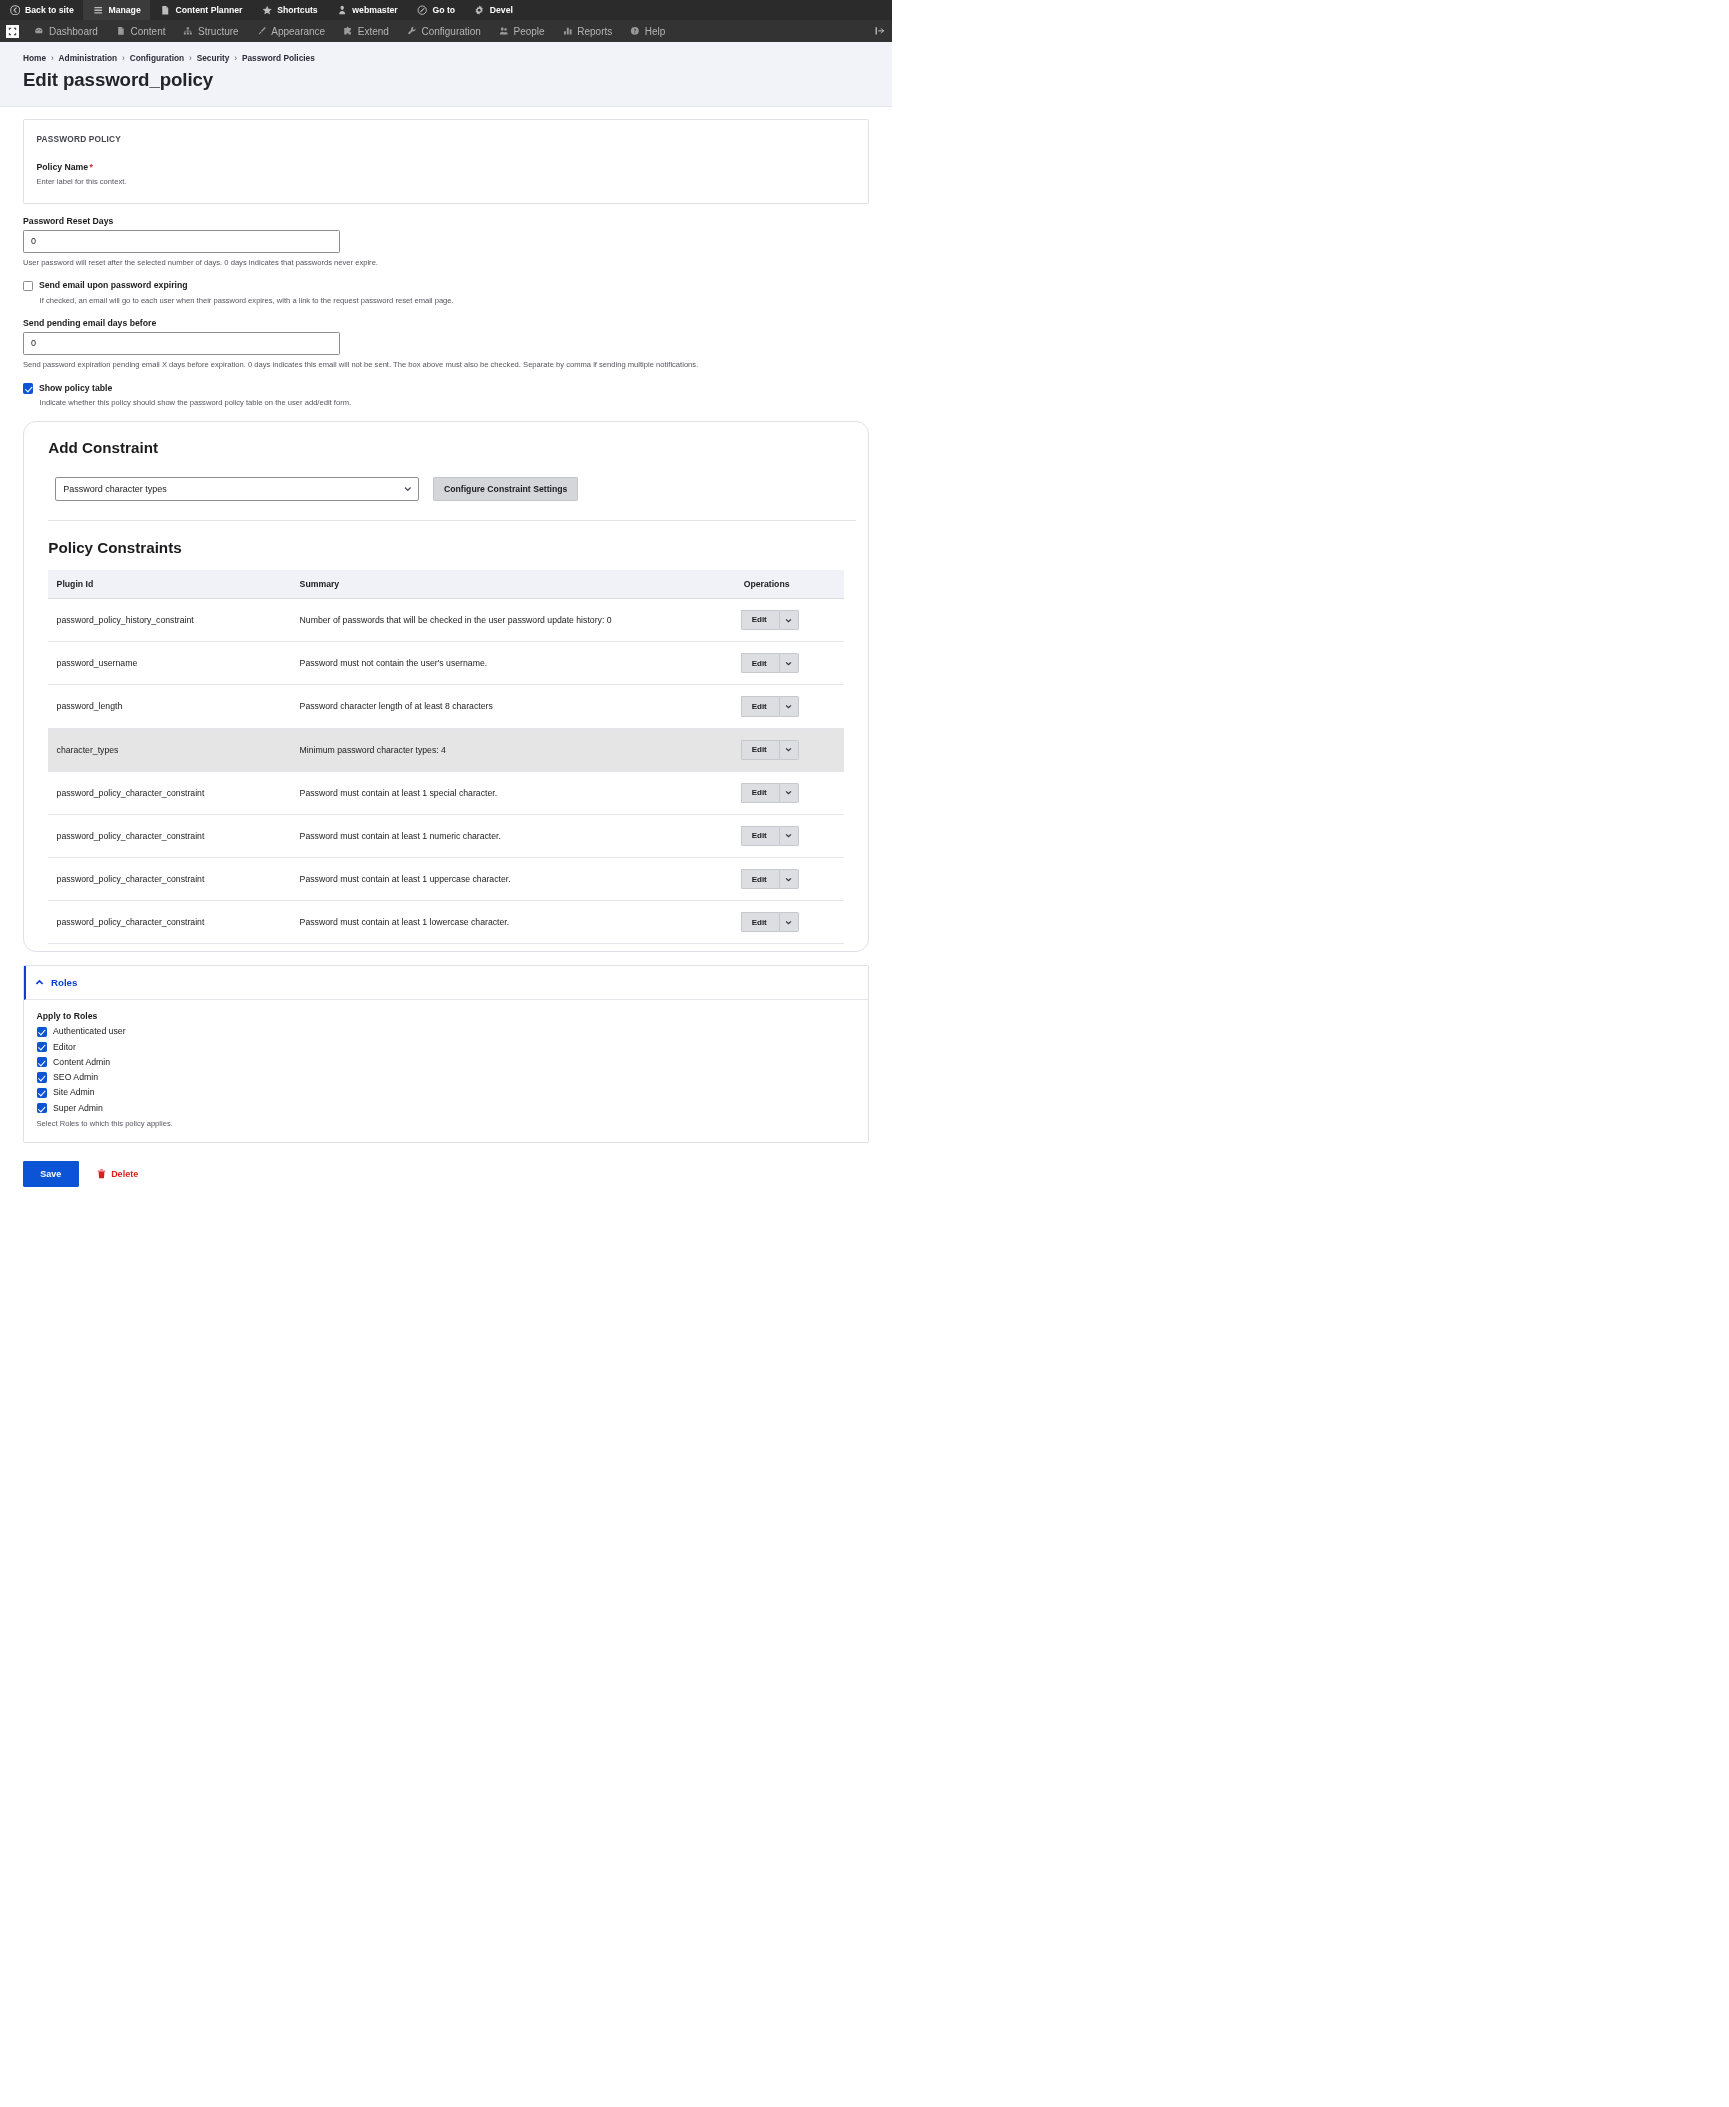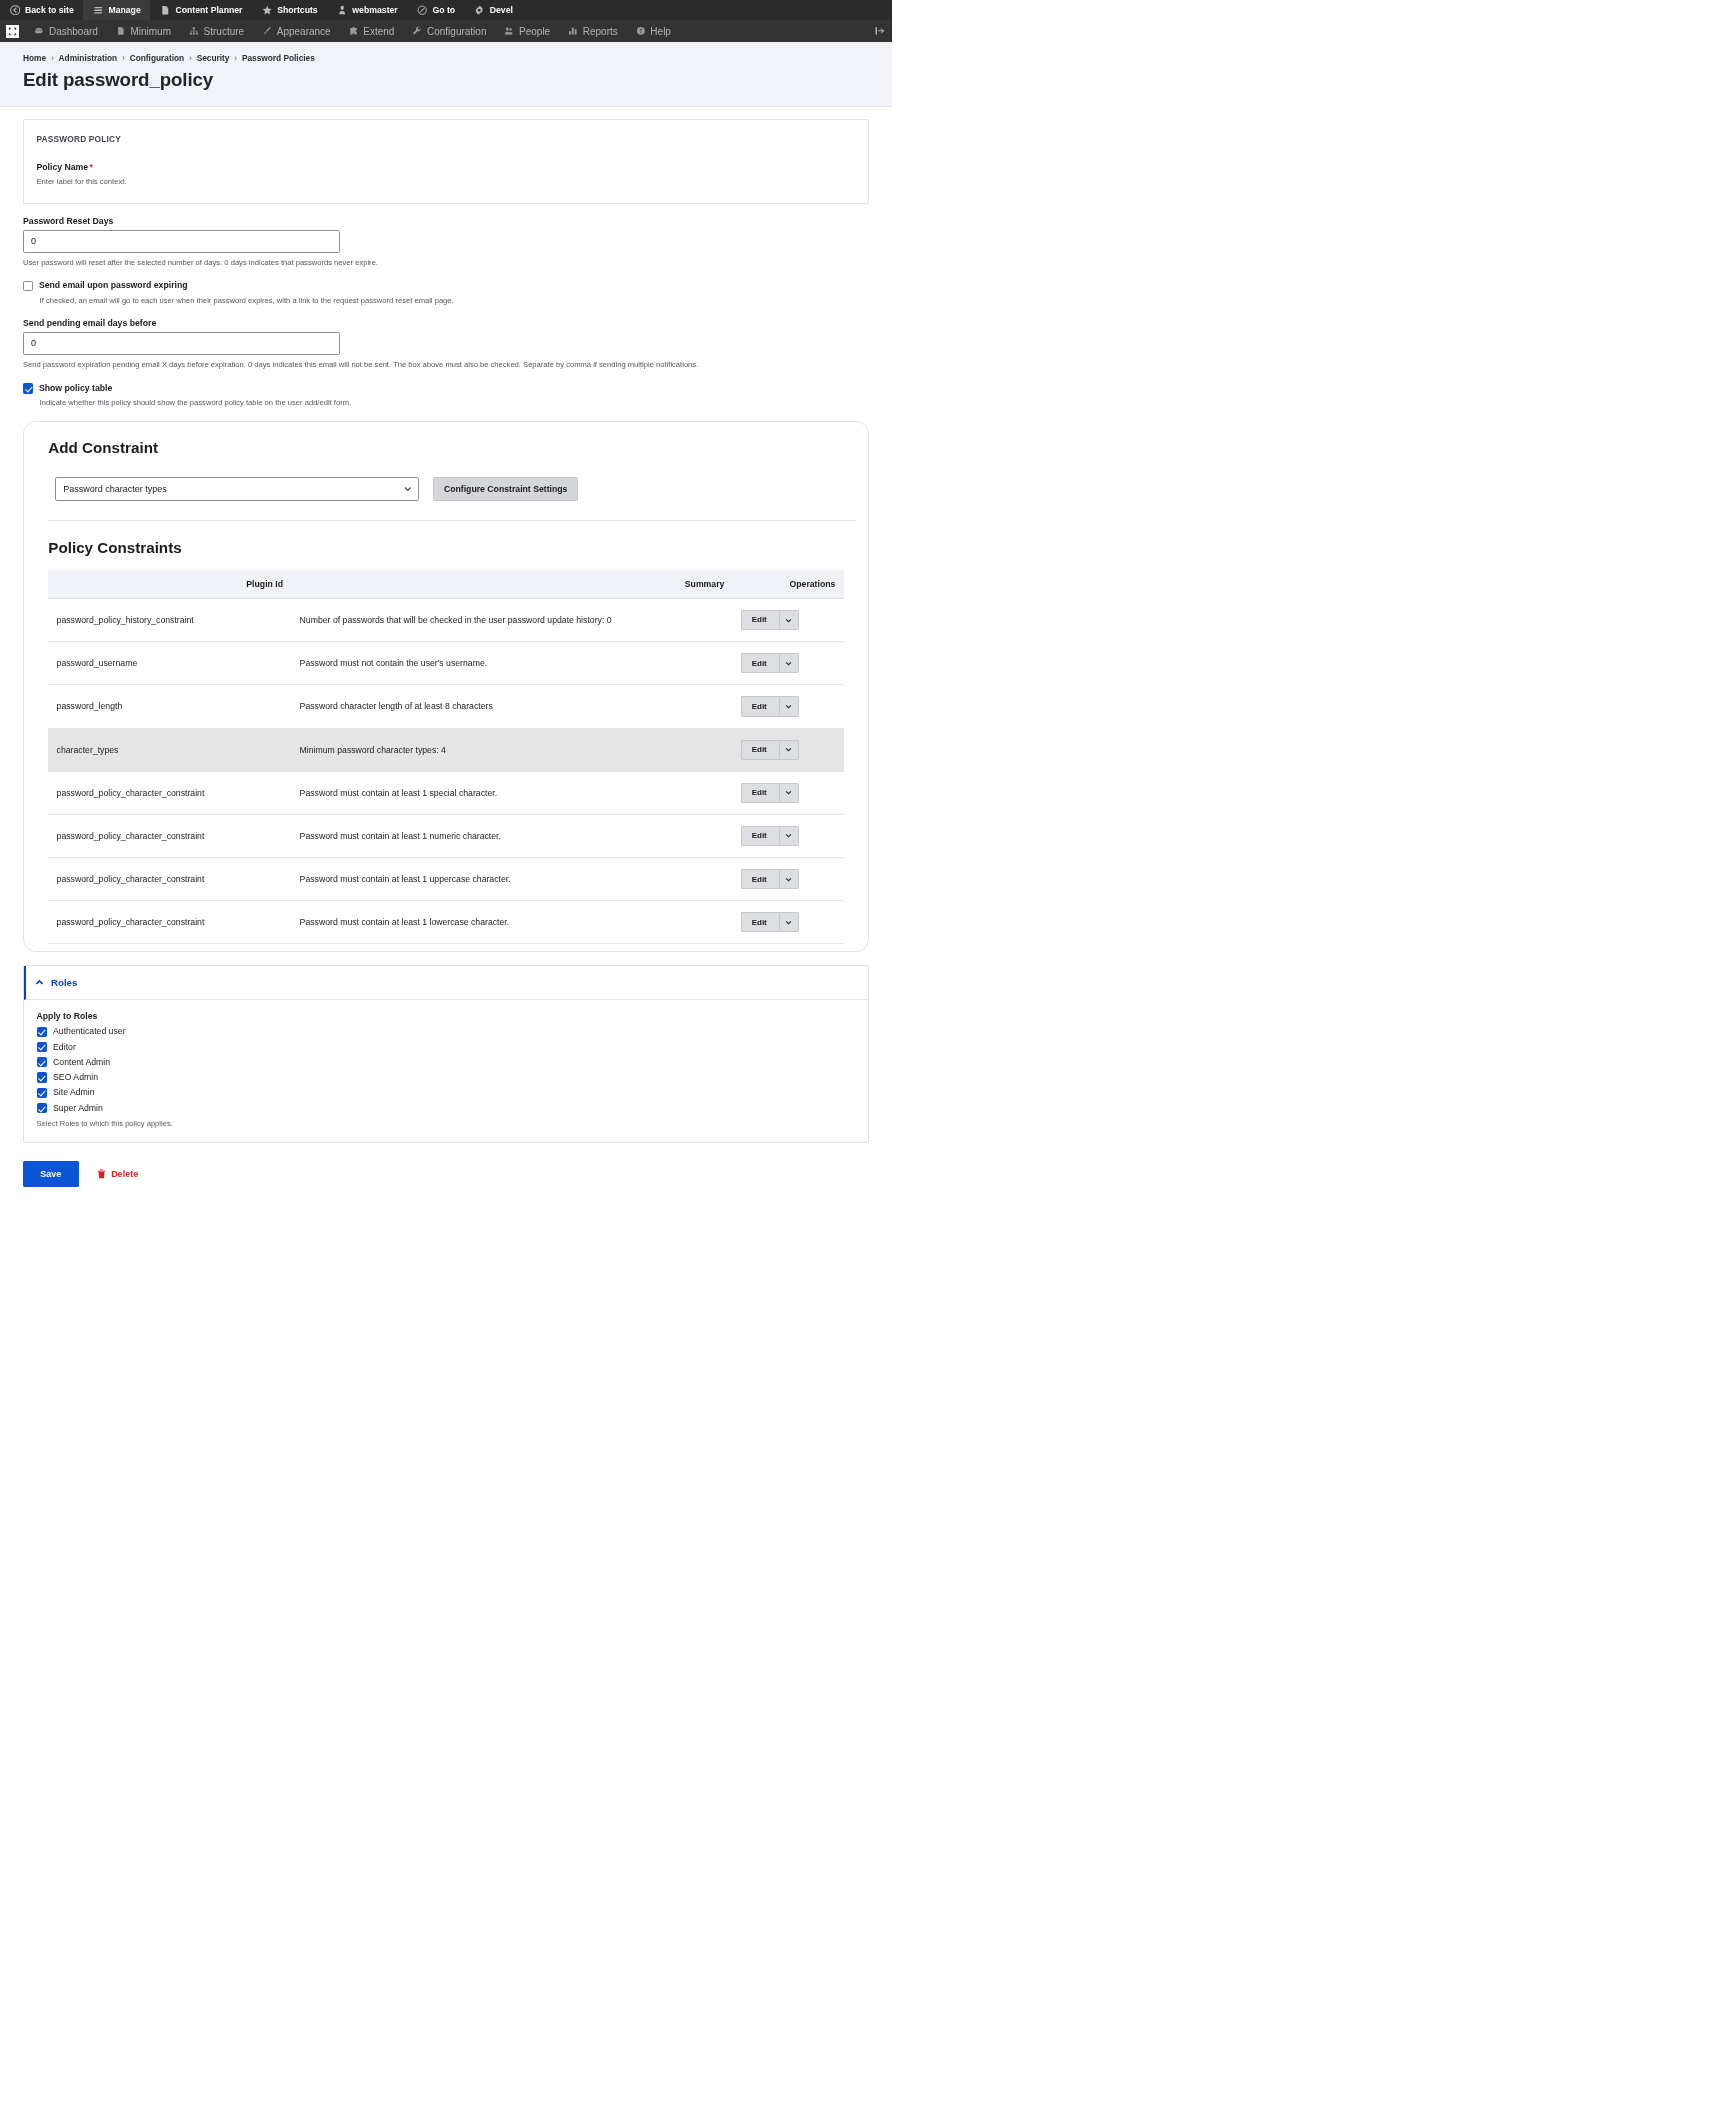--- a/index.html
+++ b/index.html
@@ -248,21 +248,21 @@
     margin: 18px 0 14px 11.8px;
   }
   table.constraints {
     width: calc(100% - 23.6px);
     margin-left: 11.8px;
     border-collapse: collapse;
     font-size: 8.7px;
   }
   table.constraints thead th {
     background: #f0f2f7;
-    text-align: right;
+    text-align: left;
     font-size: 8.7px;
     font-weight: 700;
     color: #1b1b1d;
     padding: 9px 8.3px;
     border-bottom: 0.7px solid #dcdee6;
   }
   table.constraints thead th.ops { padding-left: 11px; }
   table.constraints td {
     padding: 11px 8.3px;
     border-bottom: 0.7px solid #e4e6ec;
@@ -437,21 +437,21 @@
     <span>Dashboard</span>
   </a>
 
   <a class="tb2-item" href="#">
     <span class="tb2-icon">
       <svg viewBox="0 0 16 16">
           <path d="M3.5 1.5h6l3.2 3.2v9.8H3.5z" fill="#999"></path>
           <path d="M9.5 1.5v3.4h3.2" fill="#6e6e6e"></path>
         </svg>
     </span>
-    <span>Minimum</span>
+    <span>Content</span>
   </a>
 
   <a class="tb2-item" href="#">
     <span class="tb2-icon">
       <svg viewBox="0 0 16 16">
           <rect x="6.1" y="2" width="3.8" height="3.3" rx="0.5" fill="#999"></rect>
           <rect x="1.4" y="10.7" width="3.4" height="3.3" rx="0.5" fill="#999"></rect>
           <rect x="6.3" y="10.7" width="3.4" height="3.3" rx="0.5" fill="#999"></rect>
           <rect x="11.2" y="10.7" width="3.4" height="3.3" rx="0.5" fill="#999"></rect>
           <path d="M8 5.3v3M3.1 10.7V8.3h9.8v2.4M8 8.3v2.4" stroke="#999" stroke-width="1.1" fill="none"></path>

